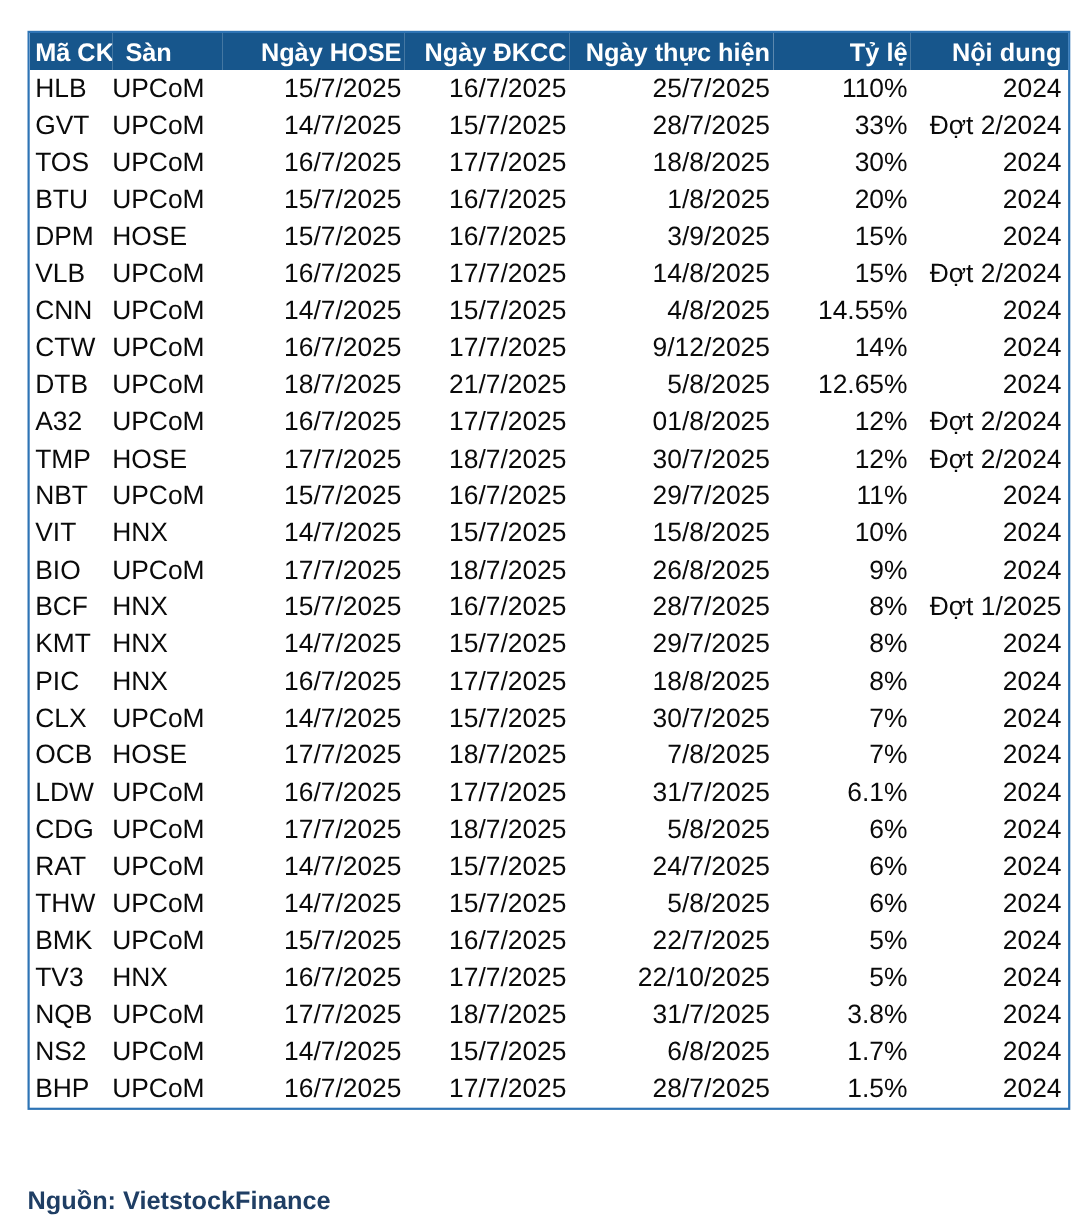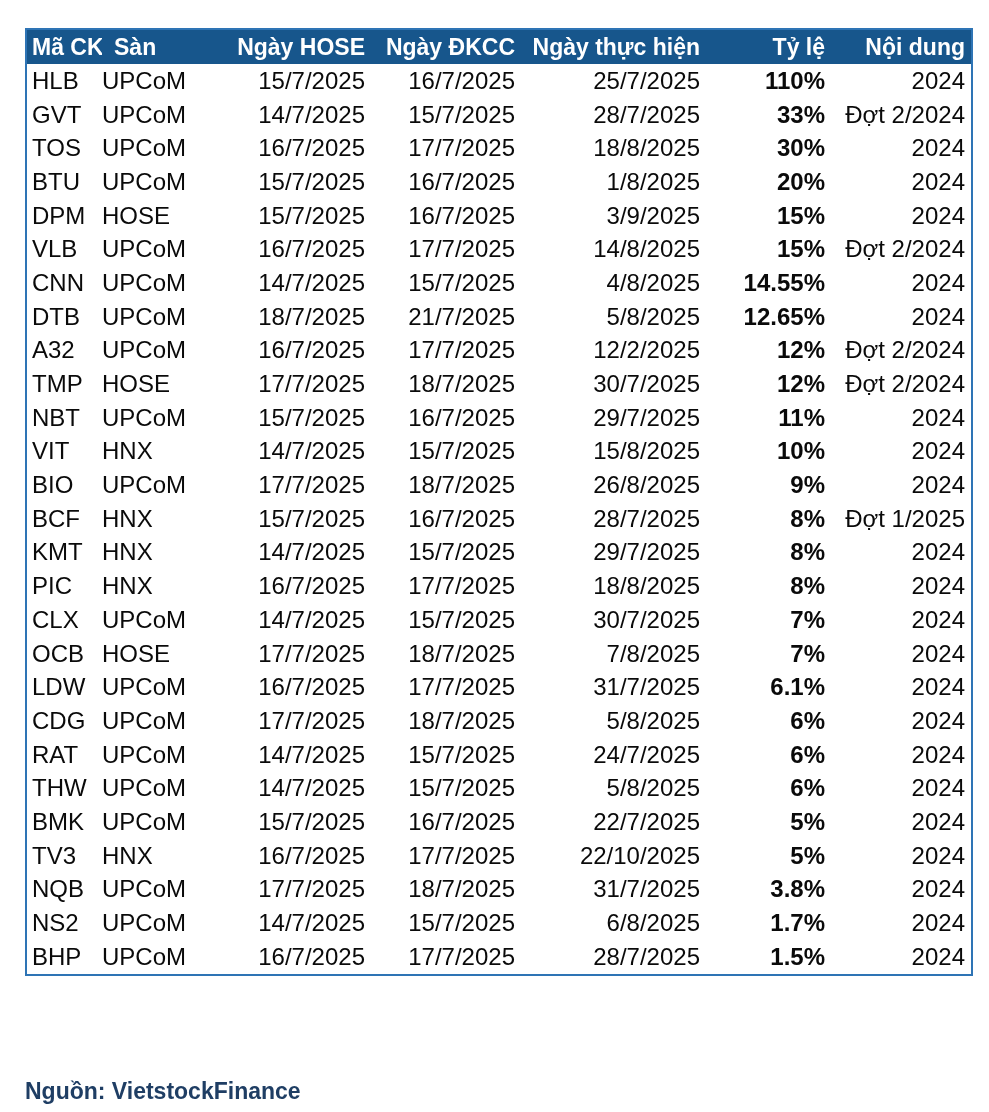--- a/index.html
+++ b/index.html
@@ -55,21 +55,21 @@
     white-space: nowrap;
     overflow: hidden;
     vertical-align: middle;
   }
   .al { text-align: left; }
   .ar { text-align: right; }
   th.al.pad1, td.al.pad1 { padding-left: 5px; }
   th.hdr-san { padding-left: 12px; }
   td.ar, th.ar { padding-right: 3px; }
   td.last, th.last { padding-right: 6px; margin-top: 42px; }
-  td.ratio { font-weight: 700; }
+  td.ratio { font-weight: 400; }
   .source-note {
     position: absolute;
     left: 25px;
     top: 1078px;
     font-size: 23px;
     font-weight: 700;
     color: #1f3e64;
     white-space: nowrap;
   }
 </style>
@@ -165,37 +165,46 @@
           <tr>
             <td class="al pad1">CNN</td>
             <td class="al">UPCoM</td>
             <td class="ar">14/7/2025</td>
             <td class="ar">15/7/2025</td>
             <td class="ar">4/8/2025</td>
             <td class="ar ratio">14.55%</td>
             <td class="ar last">2024</td>
           </tr>
 
+          <tr>
+            <td class="al pad1">CTW</td>
+            <td class="al">UPCoM</td>
+            <td class="ar">16/7/2025</td>
+            <td class="ar">17/7/2025</td>
+            <td class="ar">9/12/2025</td>
+            <td class="ar ratio">14%</td>
+            <td class="ar last">2024</td>
+          </tr>
 
           <tr>
             <td class="al pad1">DTB</td>
             <td class="al">UPCoM</td>
             <td class="ar">18/7/2025</td>
             <td class="ar">21/7/2025</td>
             <td class="ar">5/8/2025</td>
             <td class="ar ratio">12.65%</td>
             <td class="ar last">2024</td>
           </tr>
 
           <tr>
             <td class="al pad1">A32</td>
             <td class="al">UPCoM</td>
             <td class="ar">16/7/2025</td>
             <td class="ar">17/7/2025</td>
-            <td class="ar">12/2/2025</td>
+            <td class="ar">01/8/2025</td>
             <td class="ar ratio">12%</td>
             <td class="ar last">Đợt 2/2024</td>
           </tr>
 
           <tr>
             <td class="al pad1">TMP</td>
             <td class="al">HOSE</td>
             <td class="ar">17/7/2025</td>
             <td class="ar">18/7/2025</td>
             <td class="ar">30/7/2025</td>

